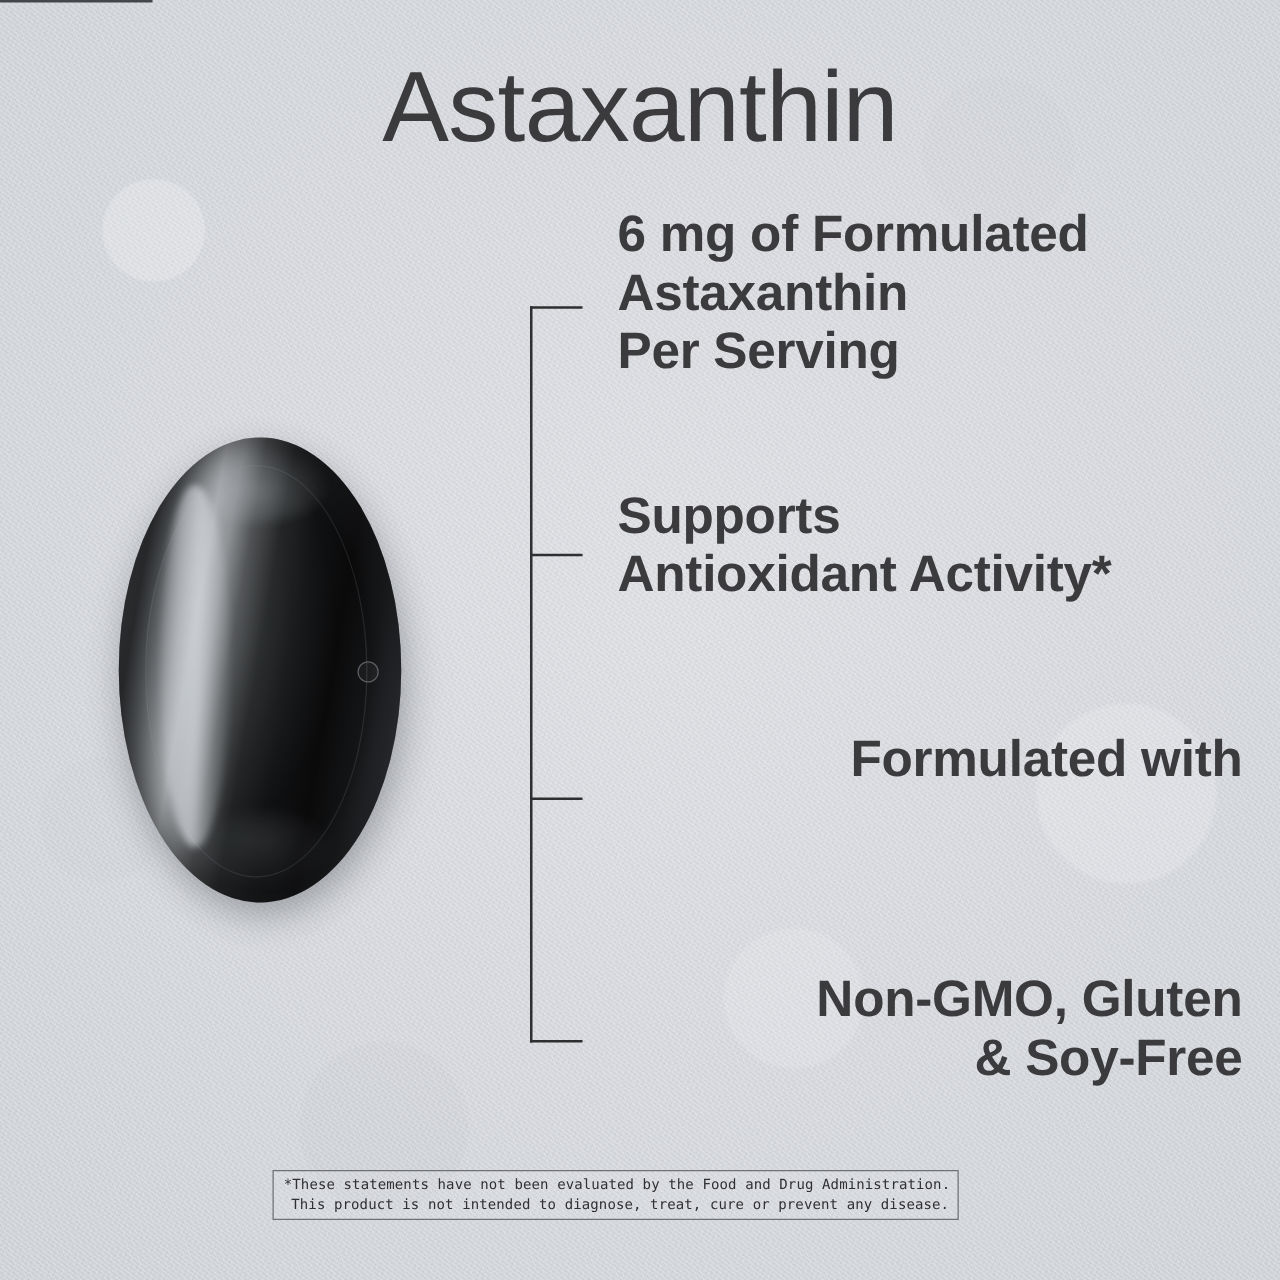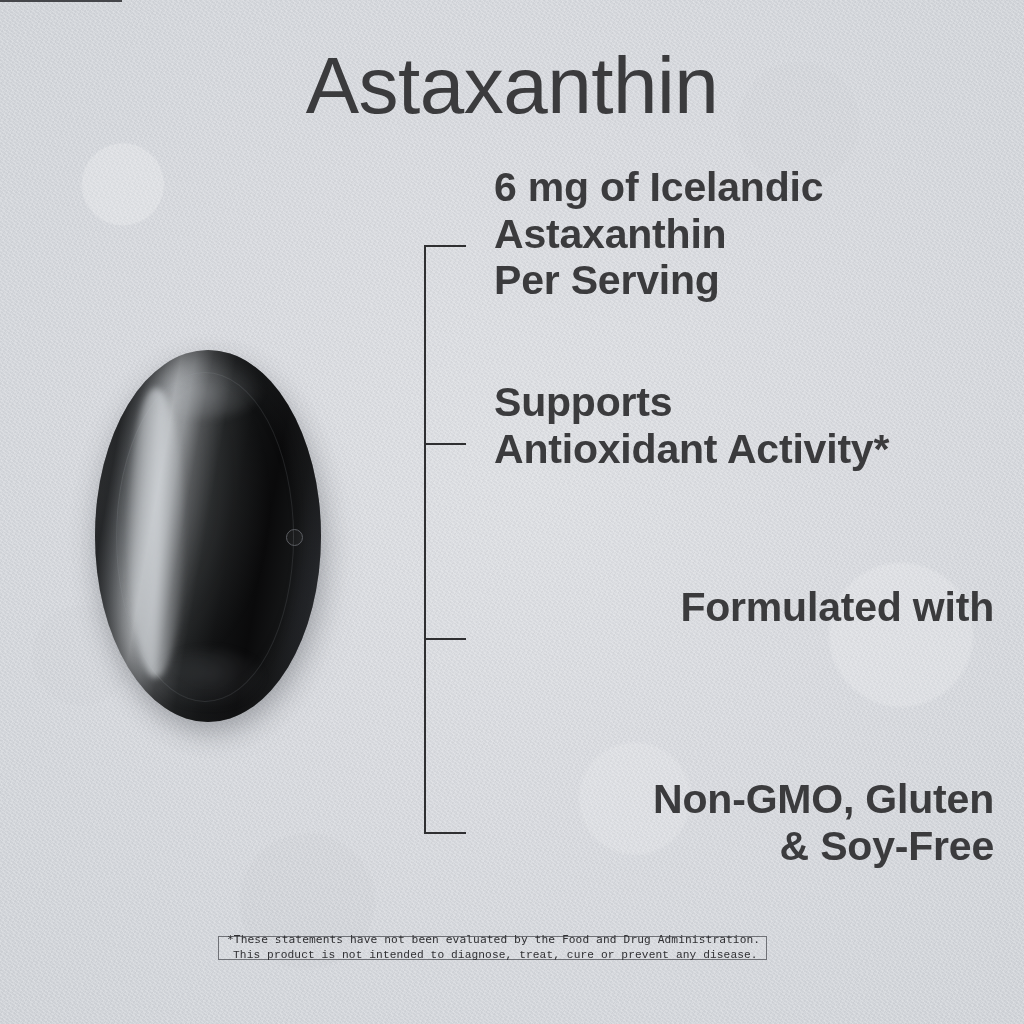--- a/index.html
+++ b/index.html
@@ -184,48 +184,48 @@
     color: #3b3b3d;
     font-size: 41px;
     line-height: 1.14;
     letter-spacing: -0.2px;
   }
   .benefit .ln { display: block; white-space: nowrap; }
   .b { font-weight: 700; }
   .r { font-weight: 700; }
 
   #benefit-0 { top: 164px; }
-  #benefit-1 { top: 379px; }
+  #benefit-1 { top: 389px; }
   #benefit-2 { top: 584px; text-align: right; }
   #benefit-3 { top: 776px; text-align: right; }
 
   
   #disclaimer {
     position: absolute;
     left: 218px;
     top: 936px;
     width: 549px;
-    height: 24px;
+    height: 40px;
     box-sizing: border-box;
     border: 1px solid #6f7176;
     display: flex;
     flex-direction: column;
     justify-content: center;
     padding: 0 8px;
     background: rgba(255,255,255,.08);
   }
   #disclaimer .dl {
     font-family: "DejaVu Sans Mono", "Liberation Mono", monospace;
     font-size: 11.2px;
     line-height: 1.42;
     color: #303033;
     letter-spacing: .1px;
     white-space: nowrap;
   }
-  #disclaimer .dl2 { padding-left: 6px; font-family: Liberation Mono, monospace; }
+  #disclaimer .dl2 { padding-left: 6px; }
 </style>
 </head>
 <body>
 
 <div id="stage">
 
   <div id="bg-base"></div>
   <div id="bg-grain"></div>
   <div id="bg-mottle"></div>
 
@@ -245,21 +245,21 @@
     <div class="rule" id="spine"></div>
     <div class="rule stub" style="top:245px;"></div>
     <div class="rule stub" style="top:443px;"></div>
     <div class="rule stub" style="top:638px;"></div>
     <div class="rule stub" style="top:832px;"></div>
     <div id="leader"></div>
     <div id="dot"></div>
   </div>
 
   <div class="benefit" id="benefit-0">
-      <span class="ln"><span class="b">6 mg </span><span class="r">of </span><span class="b">Icelandic</span></span>
+      <span class="ln"><span class="b">6 mg </span><span class="r">of </span><span class="b">Formulated</span></span>
       <span class="ln"><span class="b">Astaxanthin</span></span>
       <span class="ln"><span class="r">Per Serving</span></span>
     </div>
   <div class="benefit" id="benefit-1">
       <span class="ln"><span class="r">Supports</span></span>
       <span class="ln"><span class="b">Antioxidant Activity*</span></span>
     </div>
   <div class="benefit" id="benefit-2">
       <span class="ln"><span class="r">Formulated with</span></span>
     </div>

